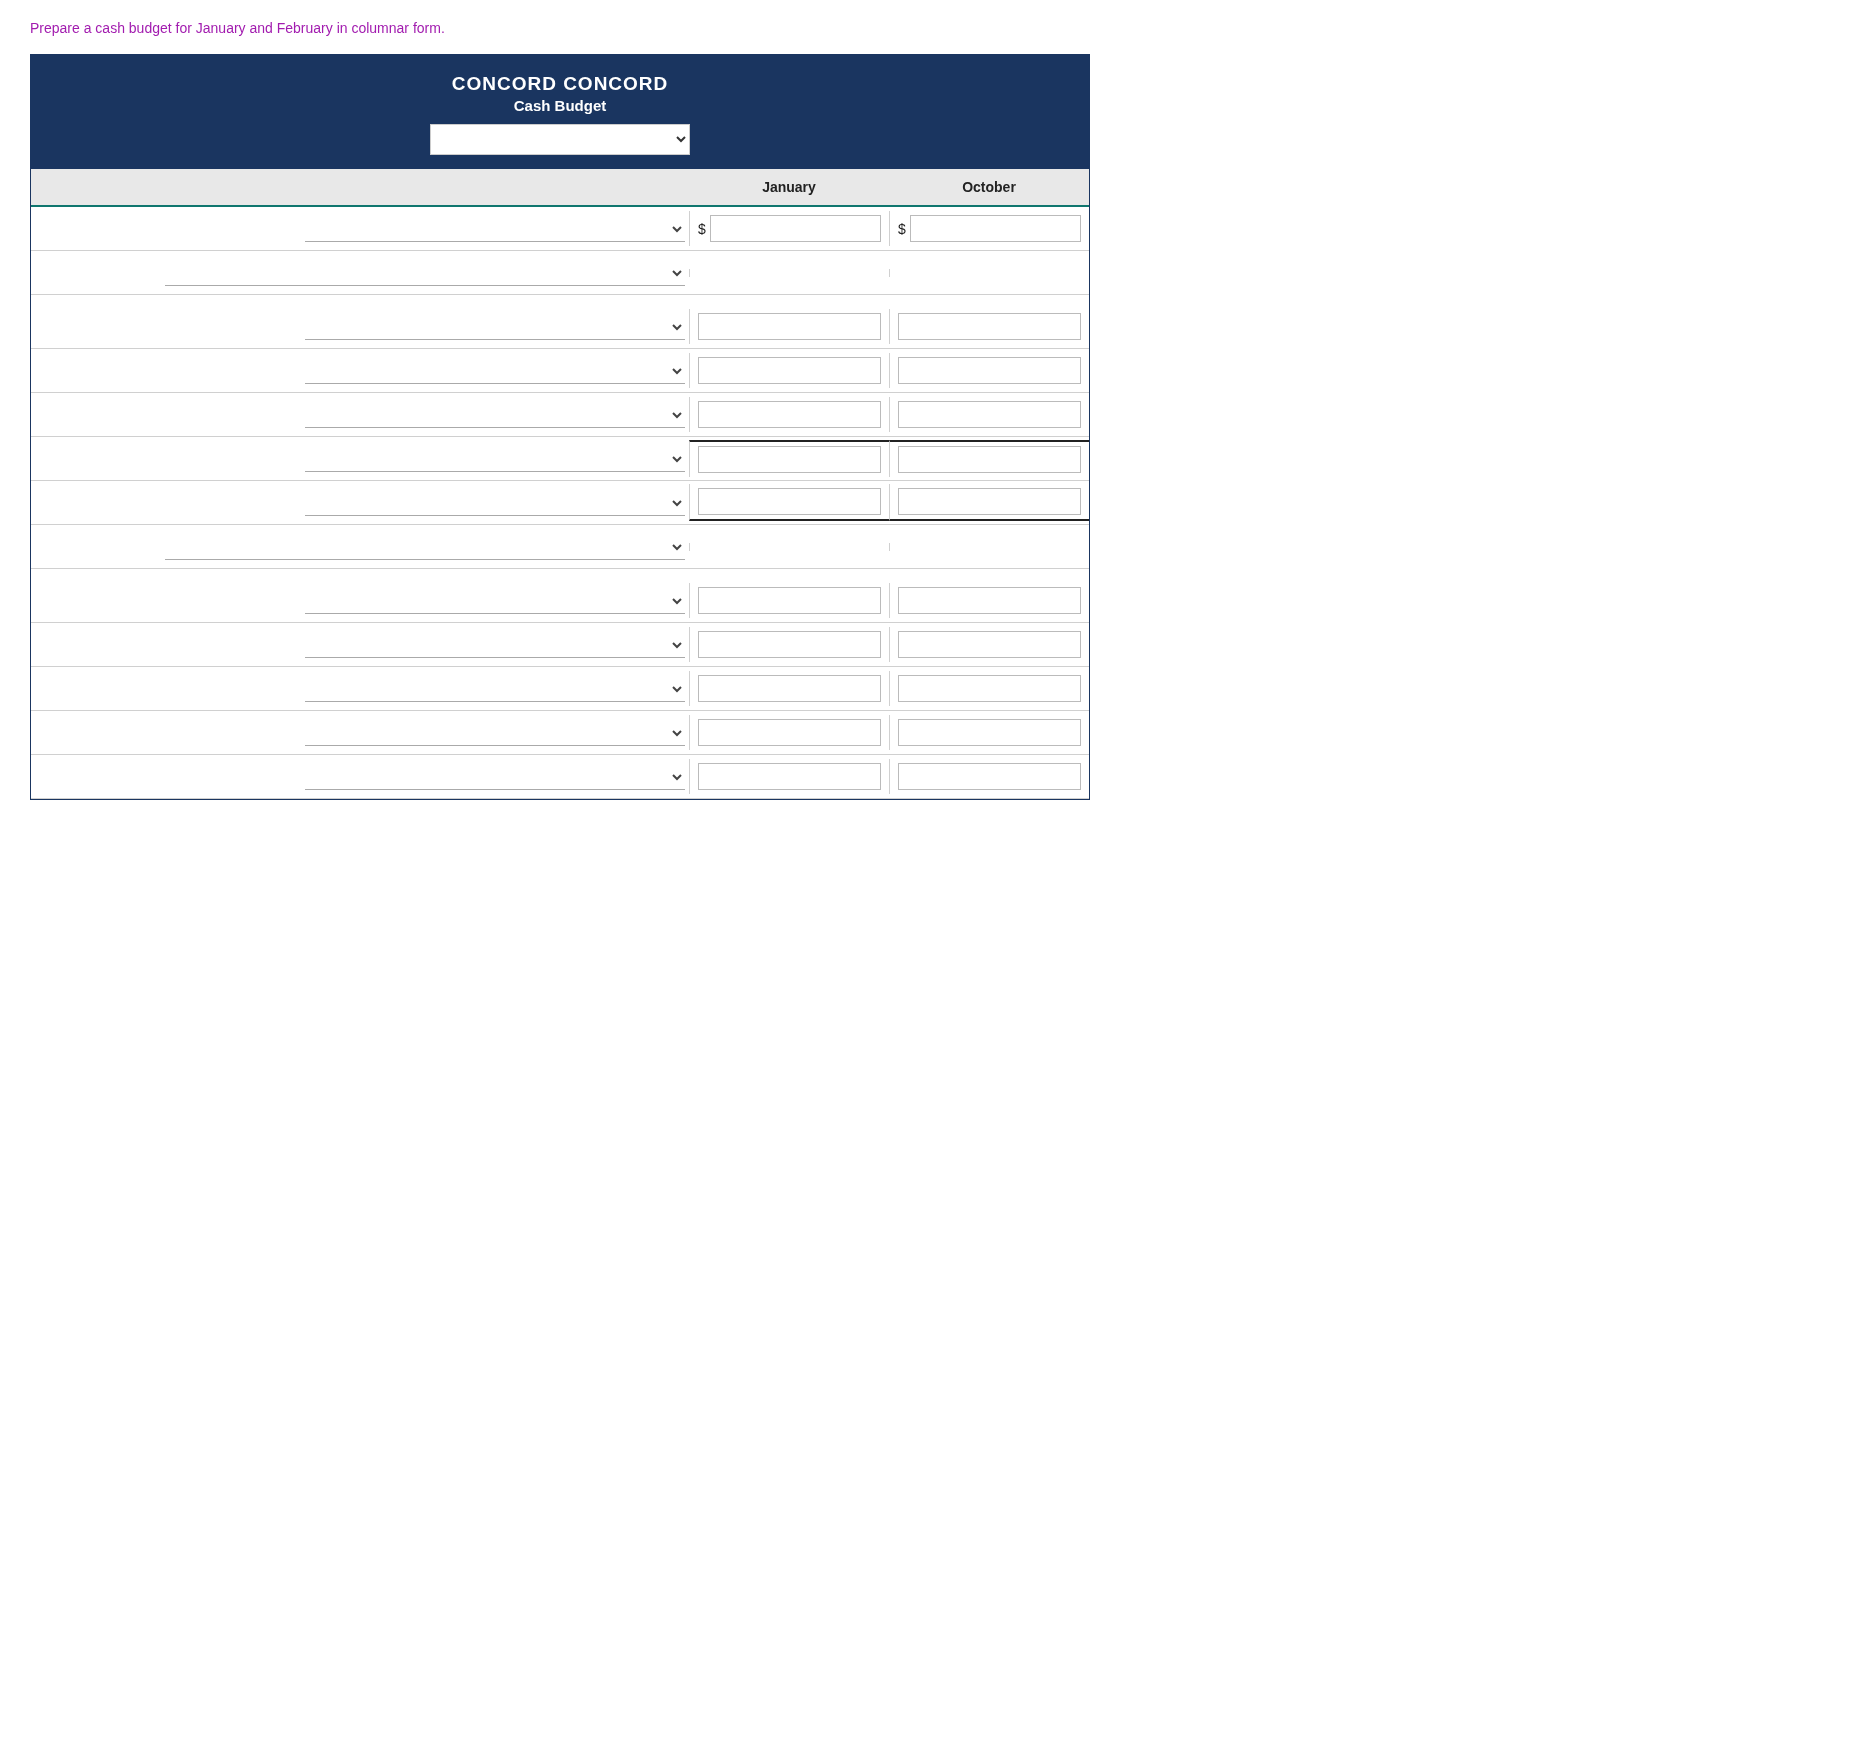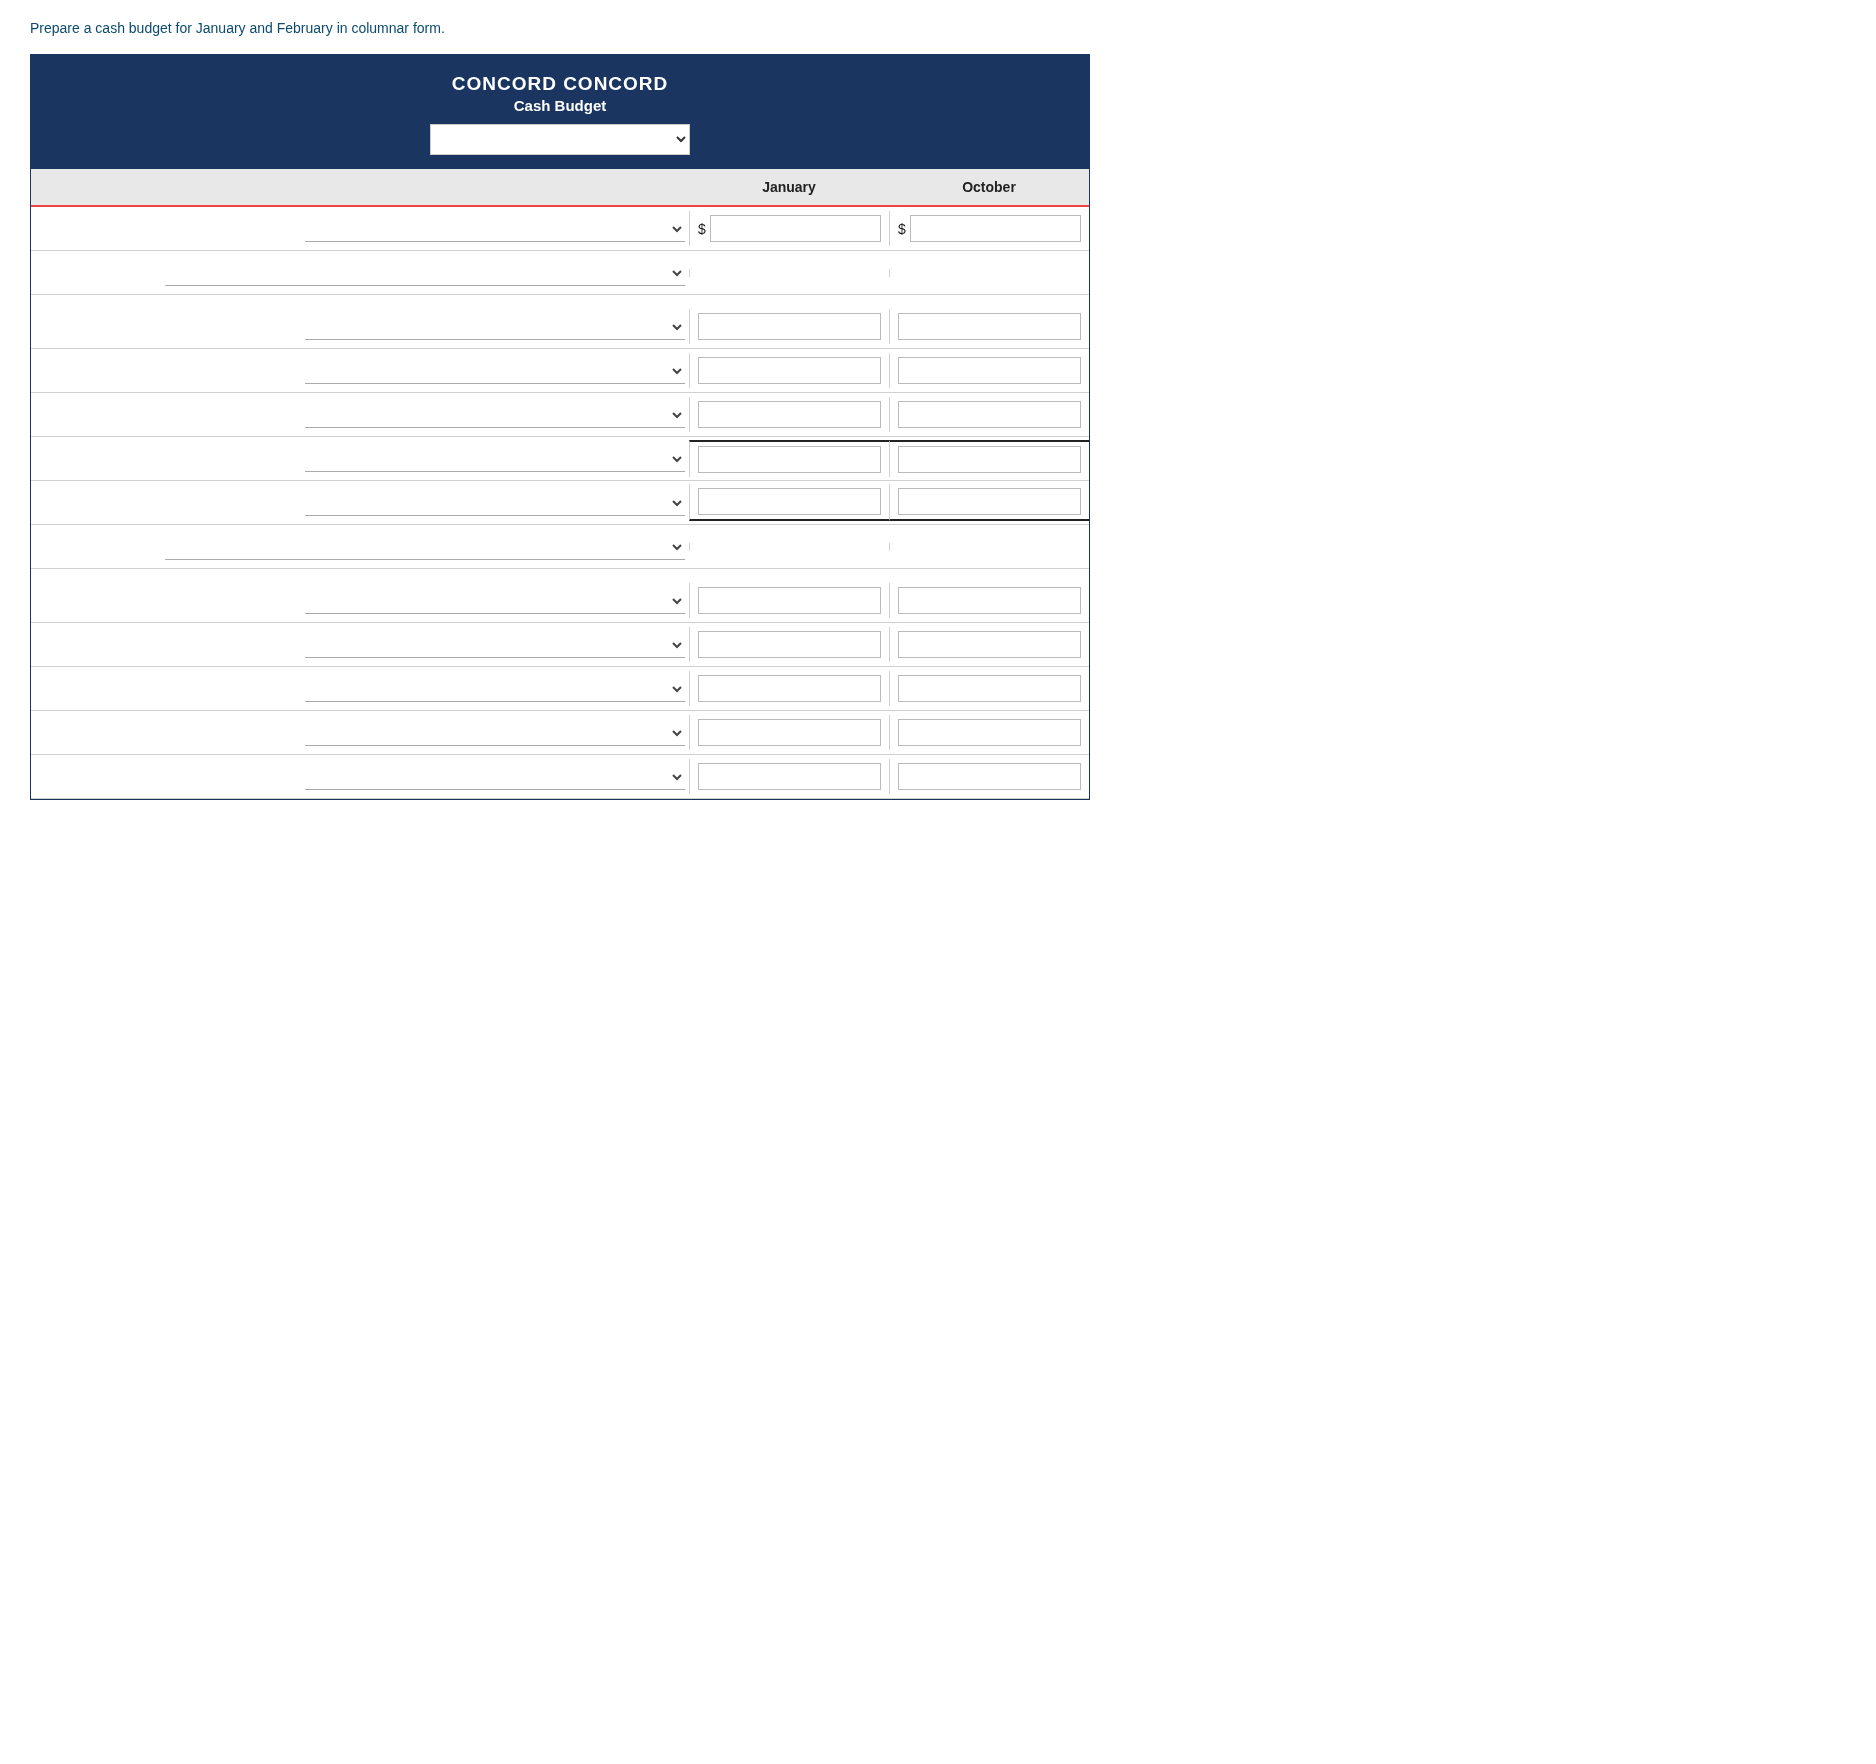--- a/index.html
+++ b/index.html
@@ -7,21 +7,21 @@
       font-family: Arial, sans-serif;
       font-size: 14px;
       background: #fff;
       color: #222;
       padding: 20px 30px;
     }
 
     .instructions {
       font-size: 14px;
       margin-bottom: 18px;
-      color: #0c4a6e;
+      color: #a21caf;
     }
 
     .outer-table-wrapper {
       border: 1.5px solid #1a3560;
       width: 100%;
       max-width: 1060px;
     }
 
     
     .header-section {
@@ -58,21 +58,21 @@
       background: #fff;
       color: #333;
       appearance: auto;
     }
 
     
     .col-headers {
       display: grid;
       grid-template-columns: 1fr 200px 200px;
       background: #e8e8e8;
-      border-bottom: 2px solid #ef4444;
+      border-bottom: 2px solid #0f766e;
     }
     .col-header-cell {
       padding: 10px 8px;
       font-weight: bold;
       font-size: 14px;
       color: #222;
       text-align: center;
     }
     .col-header-cell.label-col {
       text-align: left;

